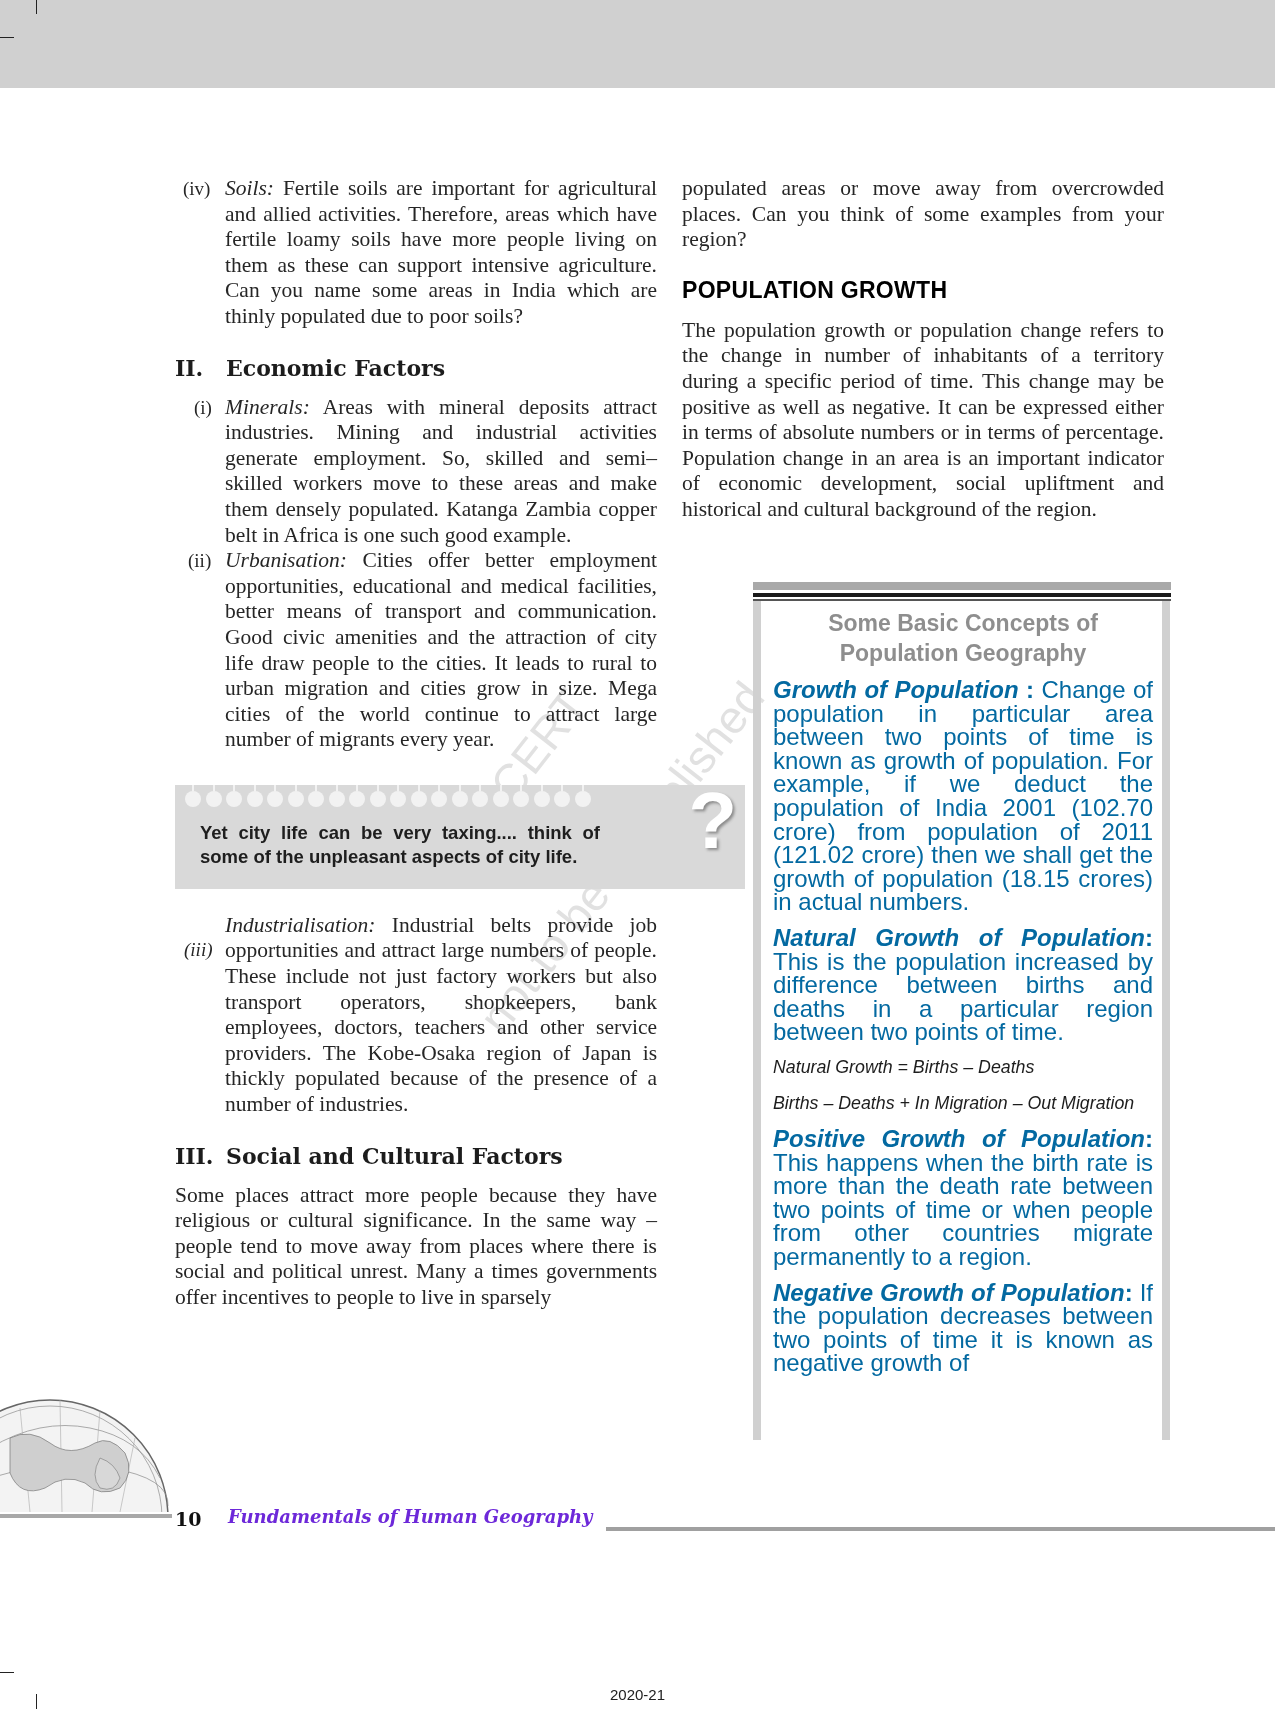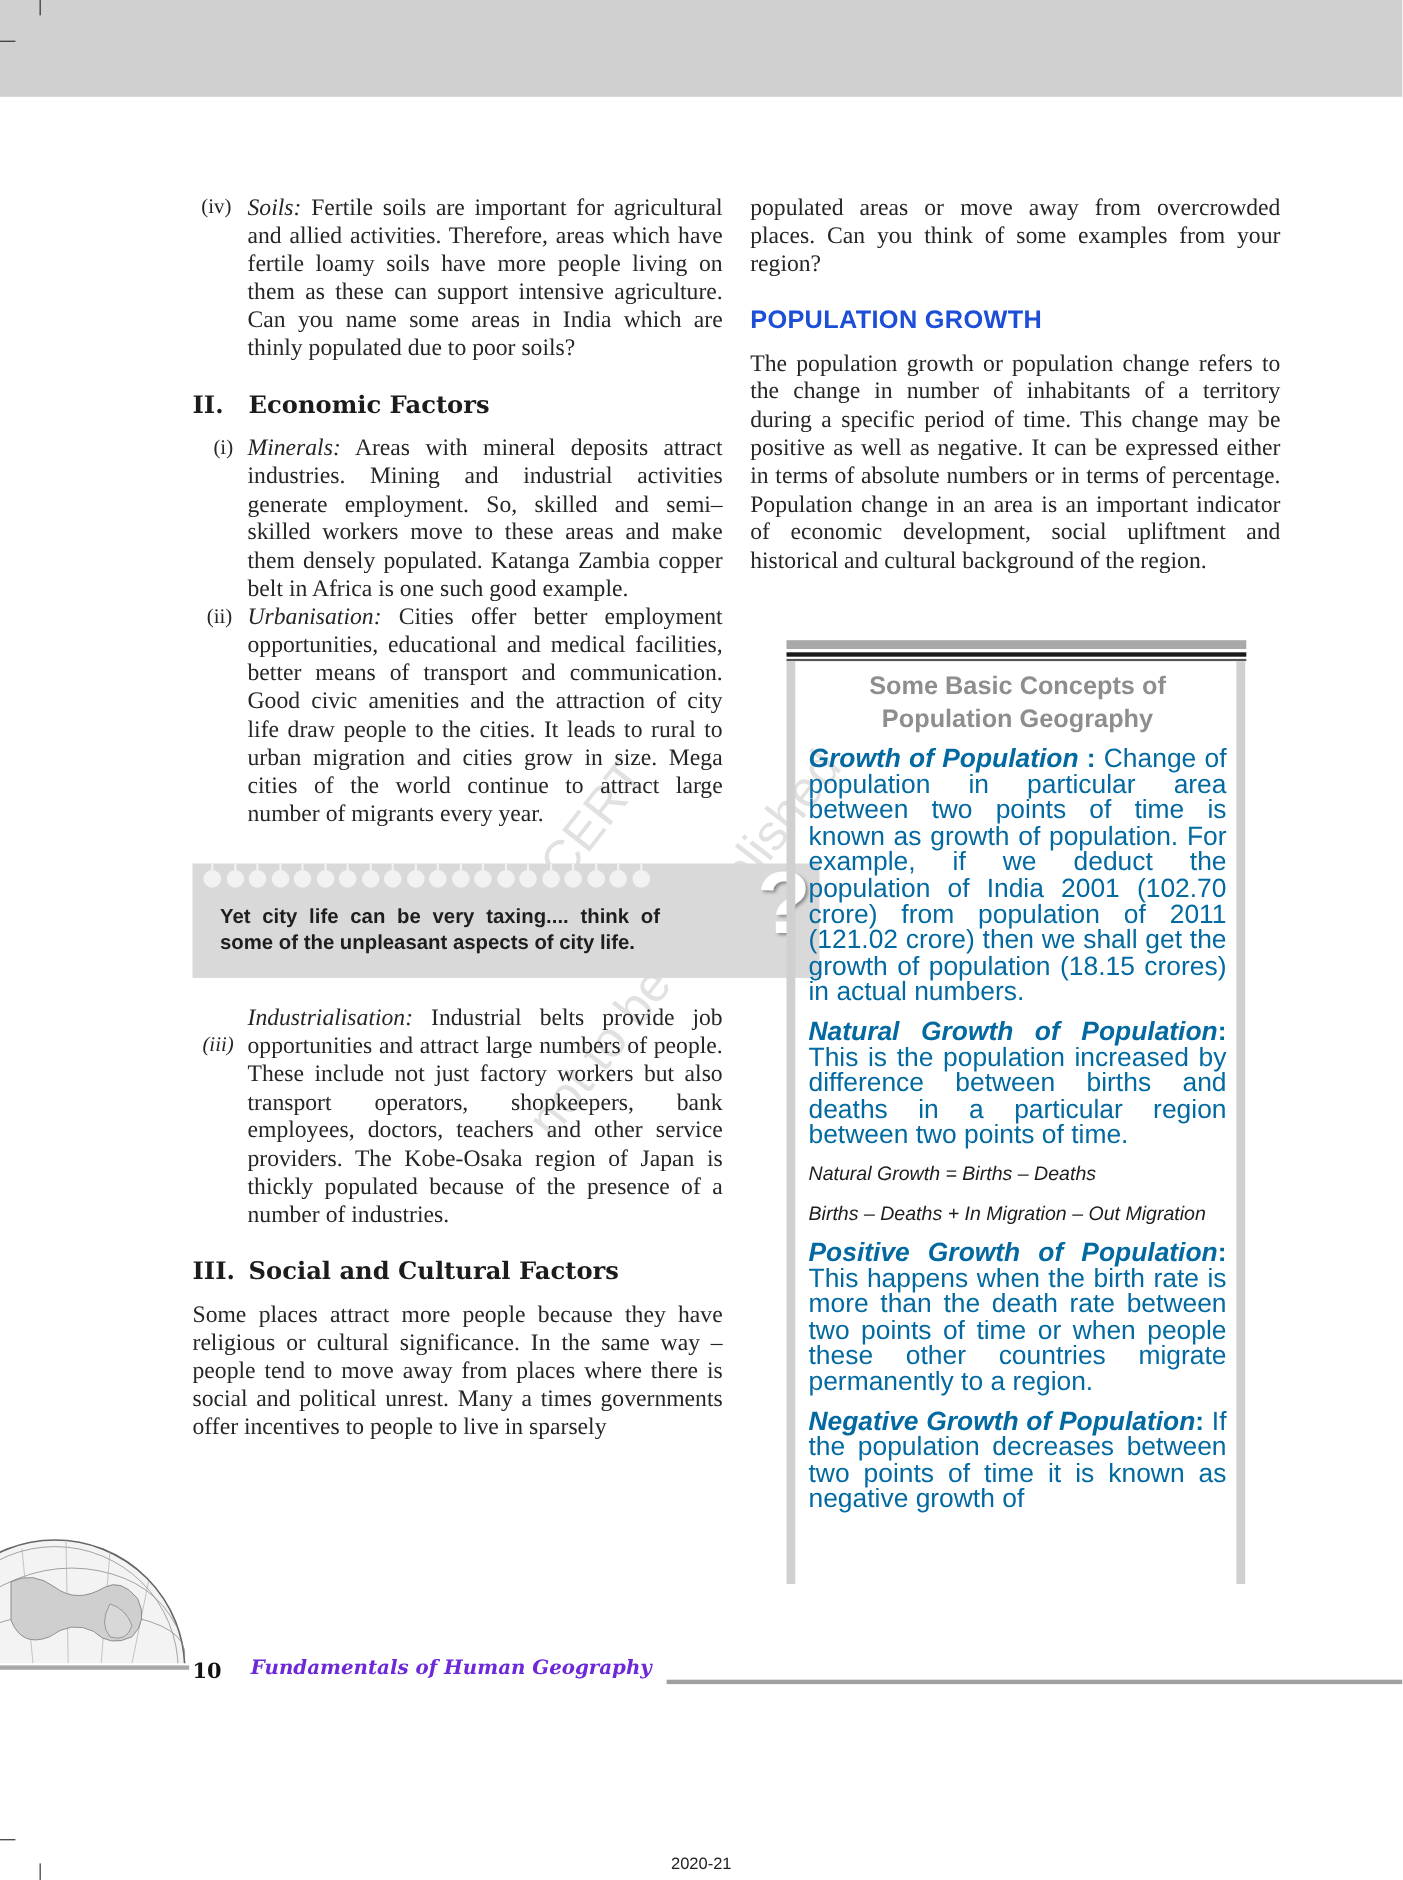--- a/index.html
+++ b/index.html
@@ -19,30 +19,30 @@
   .item .num { position: absolute; left: 8px; top: 0; font-family: "Liberation Serif", serif; font-size: 19px; }
   .item .num.it { font-style: italic; left: 8px; }
   .item.rom-i .num { left: 19px; }
   .item.rom-ii .num { left: 13px; }
   .item.rom-iii .num { left: 9px; margin-top: 24px; }
   .item.rom-iv .num { left: 8px; }
   .lead { font-style: italic; }
 
   .sec-head { font-family: "DejaVu Serif", serif; font-weight: bold; font-size: 22px; color: #1c1c1c; display: flex; }
   .sec-head .rn { width: 51px; }
-  .sans-head { font-family: "Liberation Sans", sans-serif; font-weight: bold; font-size: 23px; letter-spacing: 0.3px; color: #1d4ed8; }
+  .sans-head { font-family: "Liberation Sans", sans-serif; font-weight: bold; font-size: 23px; letter-spacing: 0.3px; color: #000000; }
 
   .think-box { position: relative; background: #d9d9d9; height: 104px; margin-top: 32px; width: 570px; }
   .dots { position: absolute; top: 6px; left: 10px; height: 16px; display: flex; gap: 4.5px; }
   .dot { width: 16px; height: 16px; background: #f2f2f2; border-radius: 50%; position: relative; }
   .dot:before { content: ""; position: absolute; left: 7px; top: -6px; width: 2px; height: 6px; background: #f2f2f2; }
   .think-text { position: absolute; left: 25px; top: 36px; width: 400px; font-family: "Liberation Sans", sans-serif; font-weight: bold; font-size: 18.5px; line-height: 24px; color: #1e1e1e; text-align: justify; }
   .qmark { position: absolute; right: 8px; top: -10px; font-family: "Liberation Sans", sans-serif; font-weight: bold; font-size: 80px; color: #ffffff; text-shadow: 2px 2px 3px #8a8a8a; }
 
-  .concept-box { position: absolute; left: 715px; top: 582px; width: 418px; height: 858px; padding-left: 36px; }
+  .concept-box { position: absolute; left: 753px; top: 582px; width: 418px; height: 858px; padding-left: 36px; }
   .cb-bar-gray { position: absolute; left: 0; top: 0; width: 418px; height: 8px; background: #a9a9a9; }
   .cb-bar-black { position: absolute; left: 0; top: 11px; width: 418px; height: 4px; background: #1a1a1a; }
   .cb-bar-thin { position: absolute; left: 0; top: 17px; width: 418px; height: 2px; background: #555; }
   .cb-side-l { position: absolute; left: 0; top: 19px; width: 8px; height: 839px; background: #d0d0d0; }
   .cb-side-r { position: absolute; left: 409px; top: 19px; width: 8px; height: 839px; background: #d0d0d0; }
   .cb-inner { position: absolute; left: 20px; top: 26px; width: 380px; }
   .cb-title { font-family: "Liberation Sans", sans-serif; font-weight: bold; font-size: 23px; line-height: 30px; color: #8e8e8e; text-align: center; margin-bottom: 10px; }
   .cb-p { font-family: "Liberation Sans", sans-serif; font-size: 24px; line-height: 23.6px; text-align: justify; color: #0369a1; margin-bottom: 12px; }
   .cb-p .term { font-weight: bold; font-style: italic; }
   .cb-p .colon { font-weight: bold; }
@@ -152,21 +152,21 @@
     <p class="cb-p"><span class="term">Growth of Population</span><span class="colon"> : </span><span>Change of population in particular area between two points of time is known as growth of population. For example, if we deduct  the population of India 2001 (102.70 crore) from population of 2011 (121.02 crore) then we shall get the growth of population (18.15 crores) in actual numbers.</span></p>
 
 
     <p class="cb-p"><span class="term">Natural Growth of Population</span><span class="colon">: </span><span>This is the population increased by difference between births and deaths in a particular region between two points of time.</span></p>
 
     <p class="cb-formula">Natural Growth  =  Births  –  Deaths</p>
 
 
     <p class="cb-formula" style="text-align:justify;">Births – Deaths + In Migration – Out Migration</p>
 
-    <p class="cb-p"><span class="term">Positive Growth of Population</span><span class="colon">: </span><span>This happens when the birth rate is more than the death rate between two points of time or when people these other countries migrate permanently to a region.</span></p>
+    <p class="cb-p"><span class="term">Positive Growth of Population</span><span class="colon">: </span><span>This happens when the birth rate is more than the death rate between two points of time or when people from other countries migrate permanently to a region.</span></p>
 
     <p class="cb-p"><span class="term">Negative Growth of Population</span><span class="colon">: </span><span>If the population decreases between two points of time it is known as negative growth of</span></p>
   </div>
 </div>
 
 <svg class="globe" viewBox="0 0 172 124">
   <defs>
       <clipPath id="half">
         <rect x="0" y="0" width="172" height="124"></rect>
       </clipPath>

